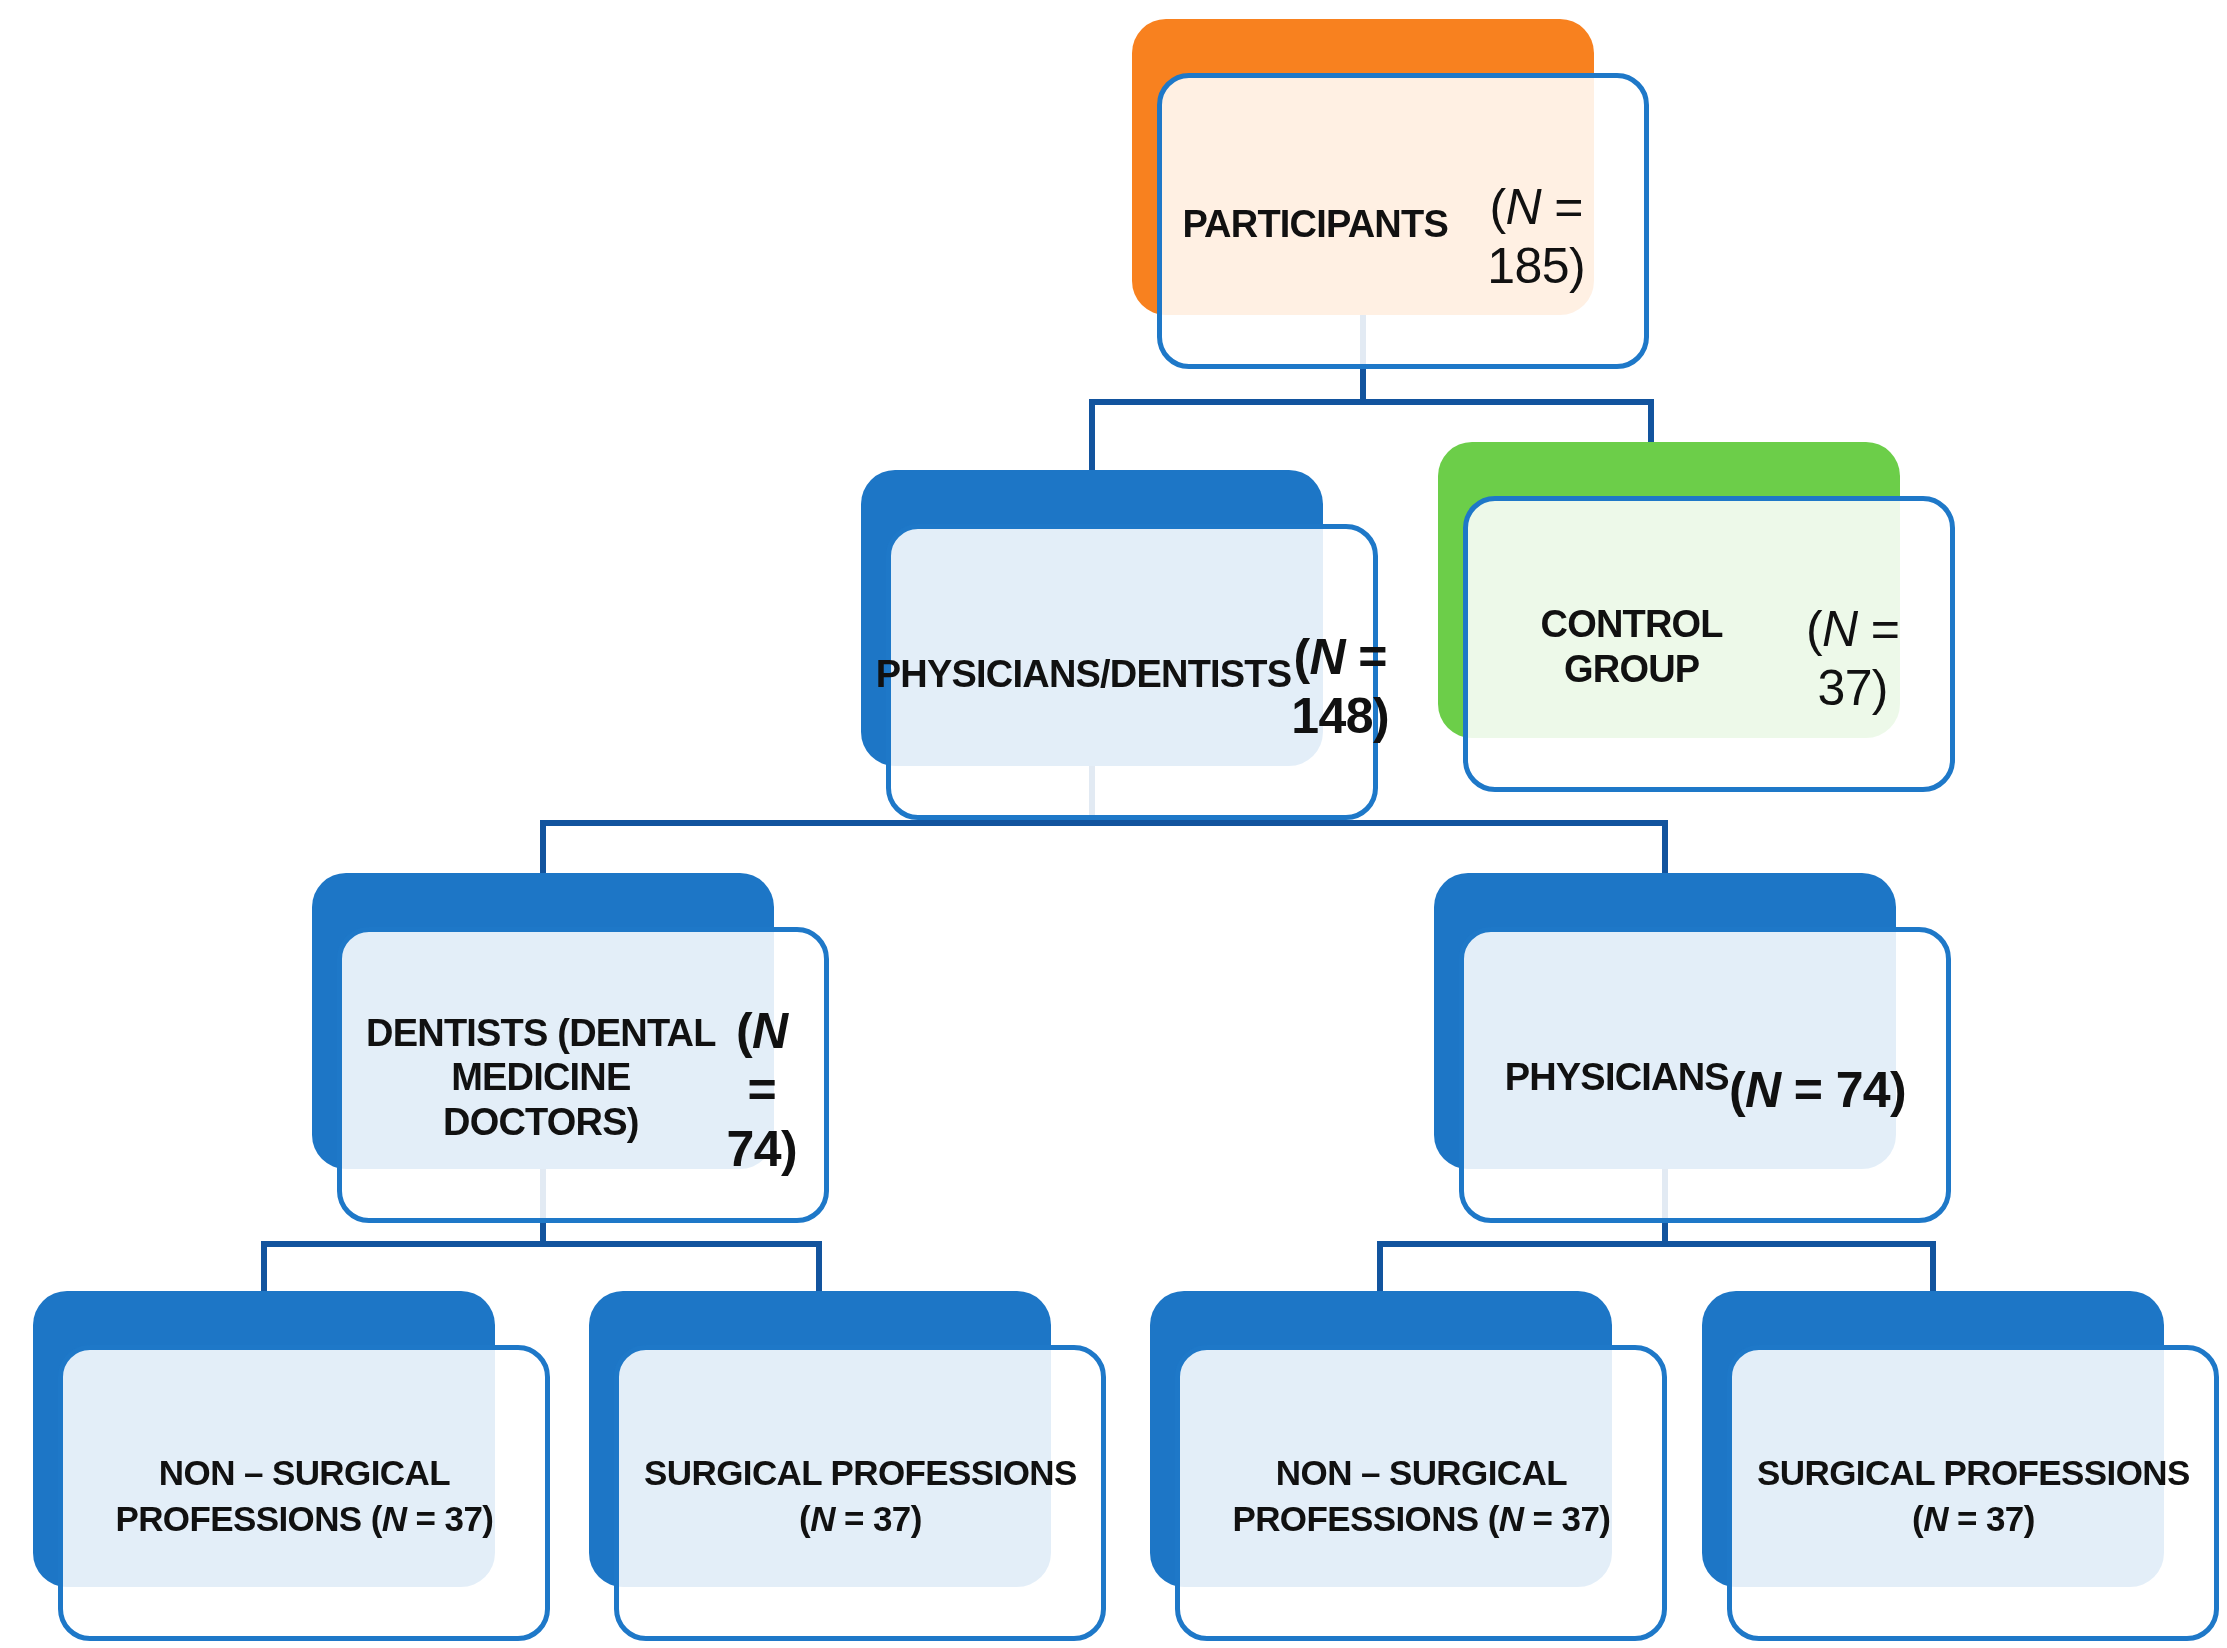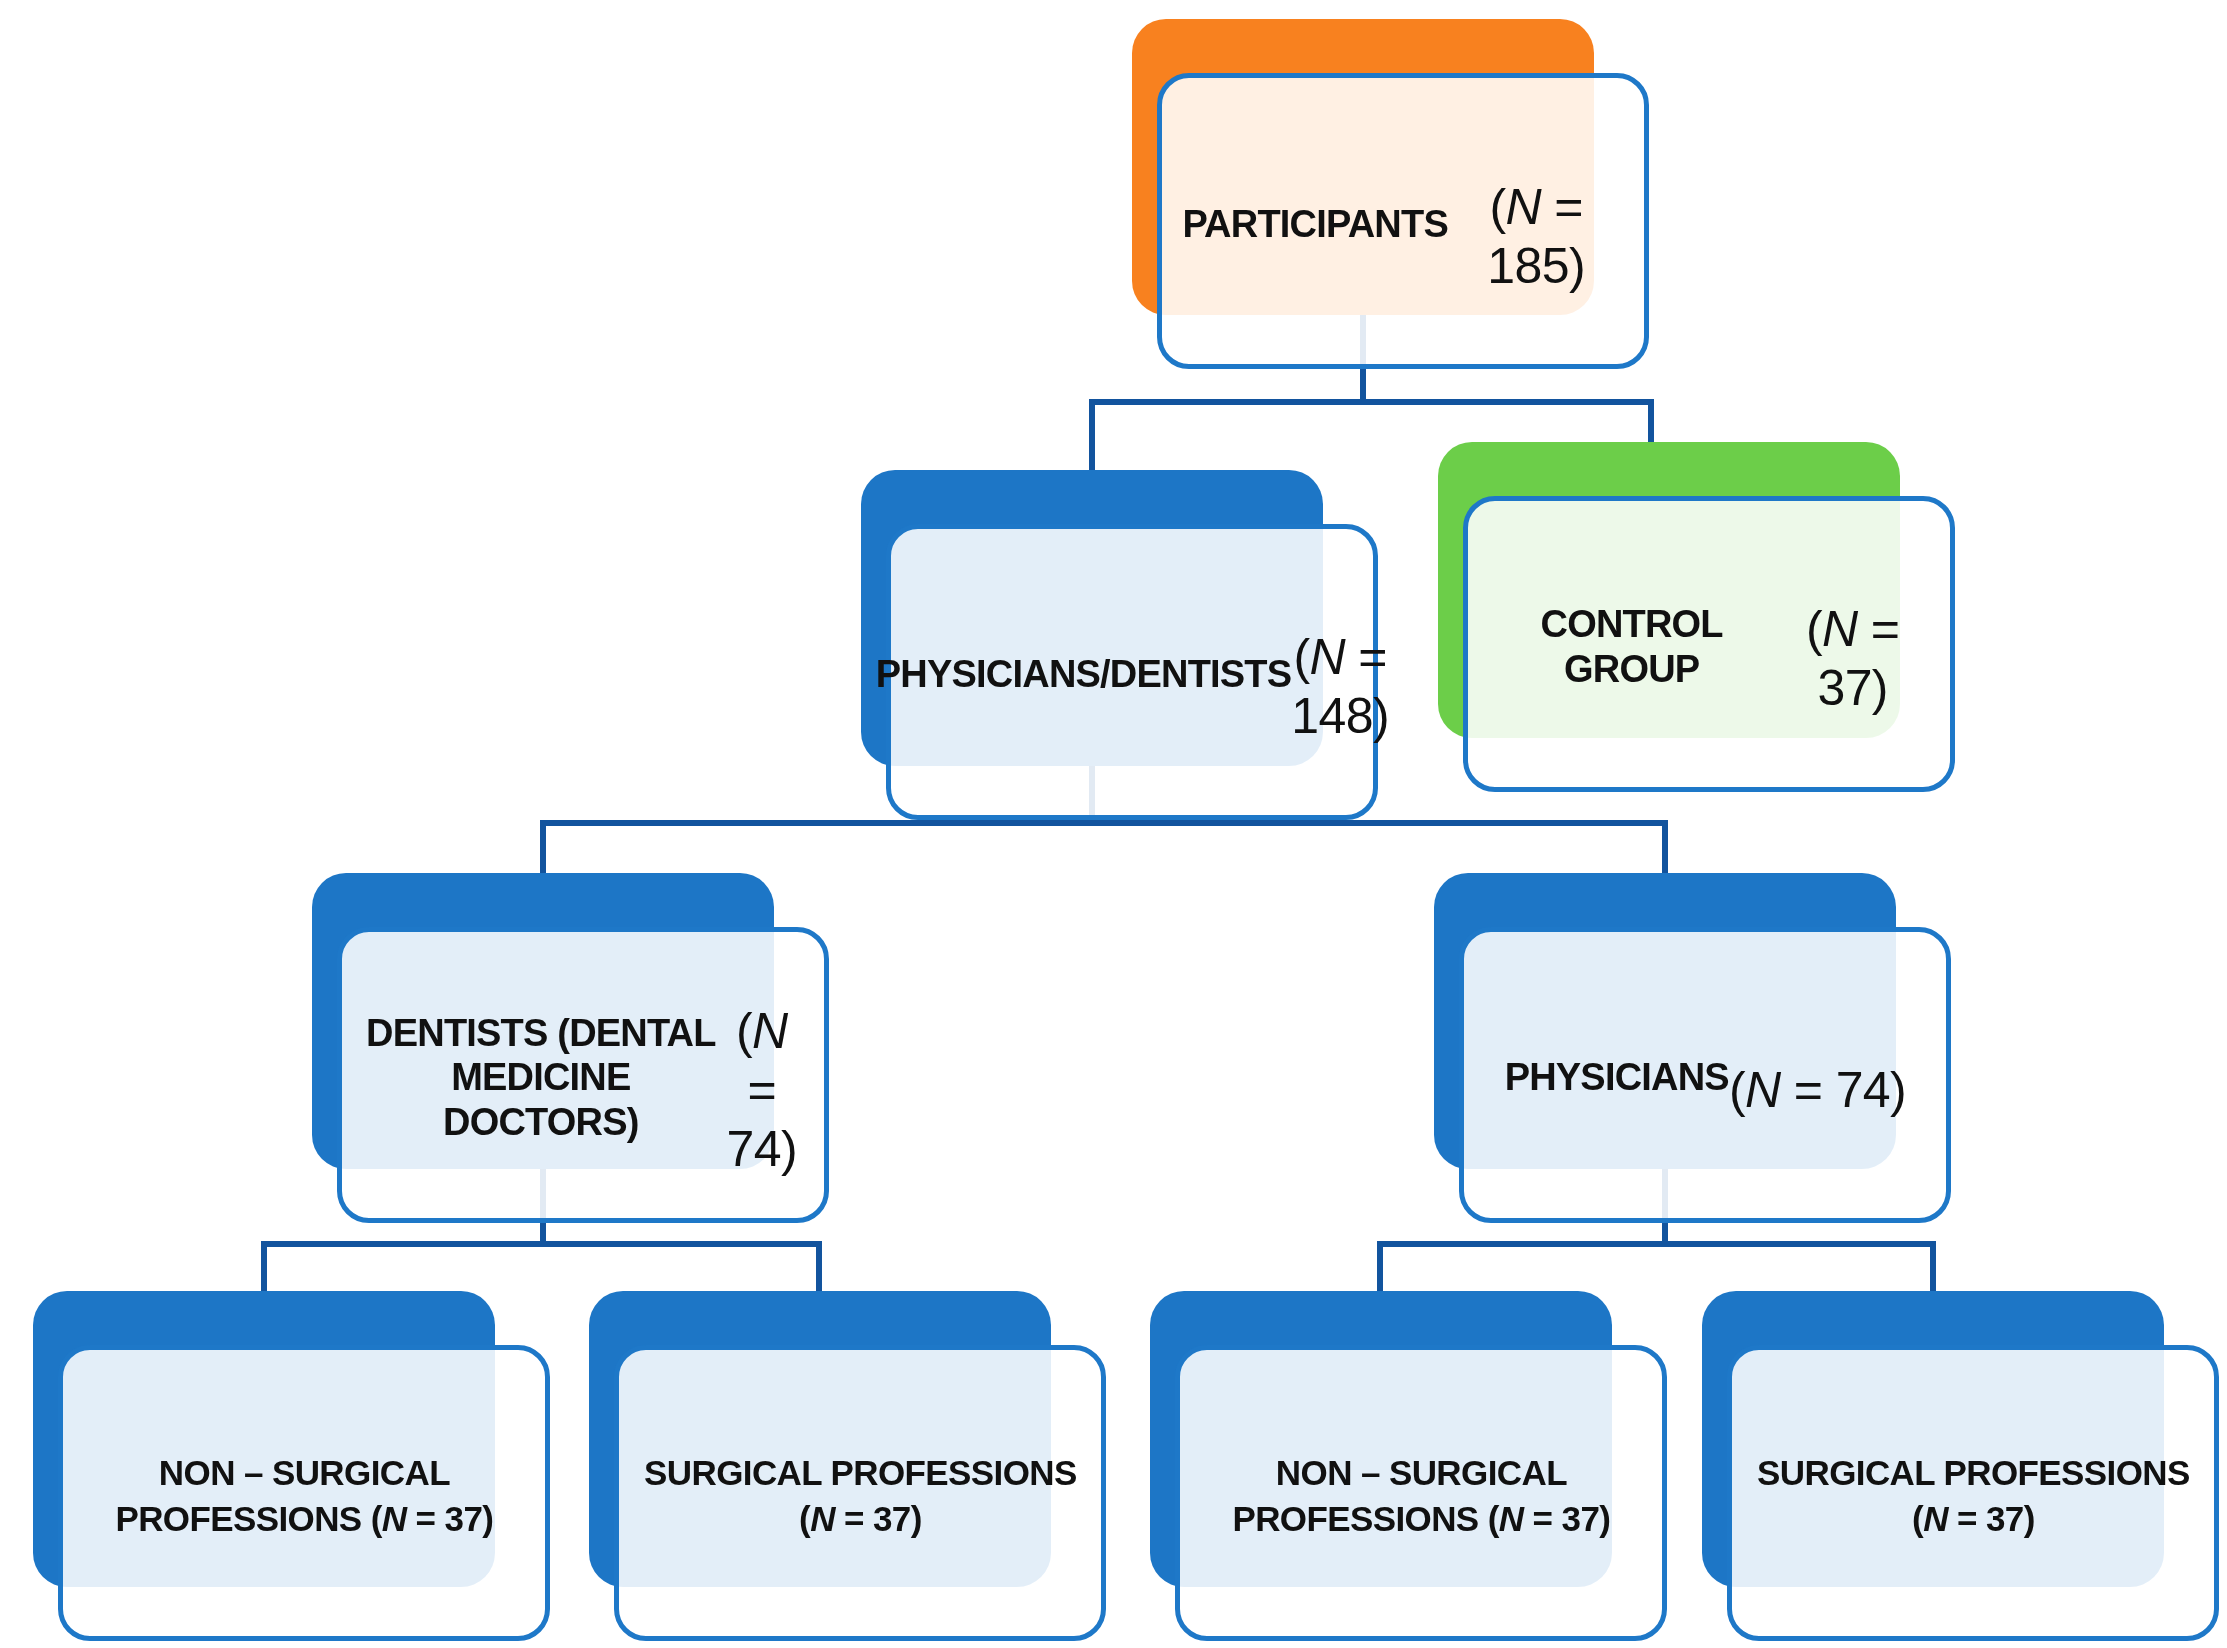--- a/index.html
+++ b/index.html
@@ -21,21 +21,21 @@
   .node .front{
     position:absolute;left:25.4px;top:54px;width:492px;height:296px;
     box-sizing:border-box;border:5px solid var(--box_border,#1E78C8);
     border-radius:32px;background:var(--front_fill,rgba(255,255,255,0.88));
     z-index:3;
     display:flex;flex-direction:row;align-items:center;justify-content:center;
     text-align:center;padding:5.5px 20px 0 20px;
   }
   .title{font-size:38px;font-weight:bold;letter-spacing:-0.8px;line-height:1.18;}
   .sub{font-size:50px;font-weight:normal;letter-spacing:-0.6px;margin-top:25px;line-height:1.18;}
-  .sub.bold{font-weight:normal;}
+  .sub.bold{font-weight:bold;}
   .para{font-size:35px;font-weight:bold;letter-spacing:-0.6px;line-height:1.3;max-width:448px;}
   .it{font-style:italic;}
 
   
   .n1{left:1132px;top:19.3px;}
   .n2{left:861px;top:442px;margin-top:28px;}
   .n3{left:1438px;top:442px;}
   .n4{left:312px;top:873px;}
   .n5{left:1434px;top:873px;}
   .n6{left:33px;top:1291px;}

